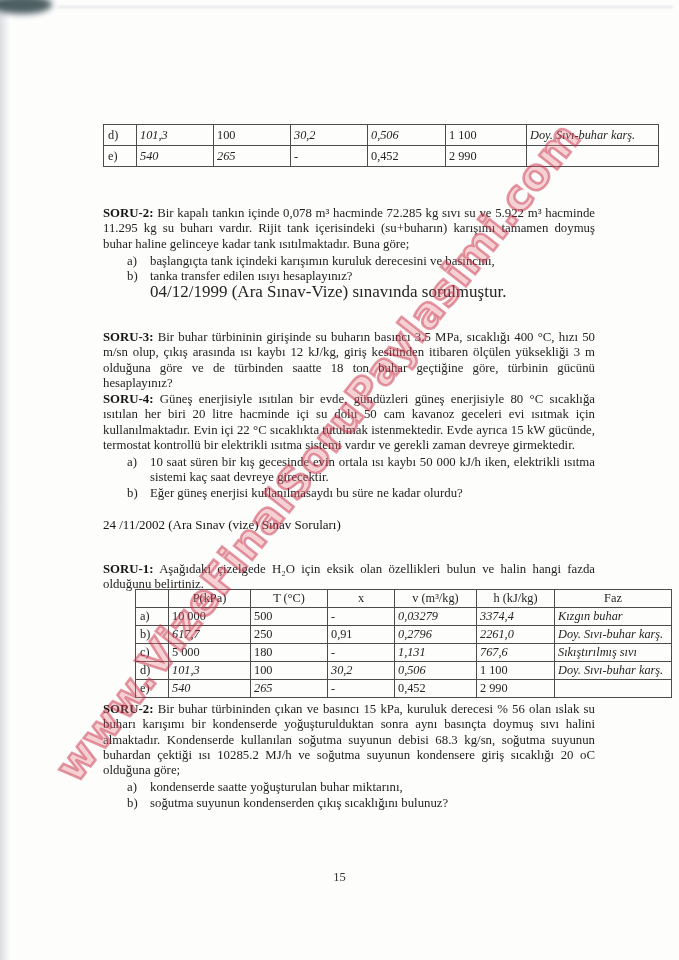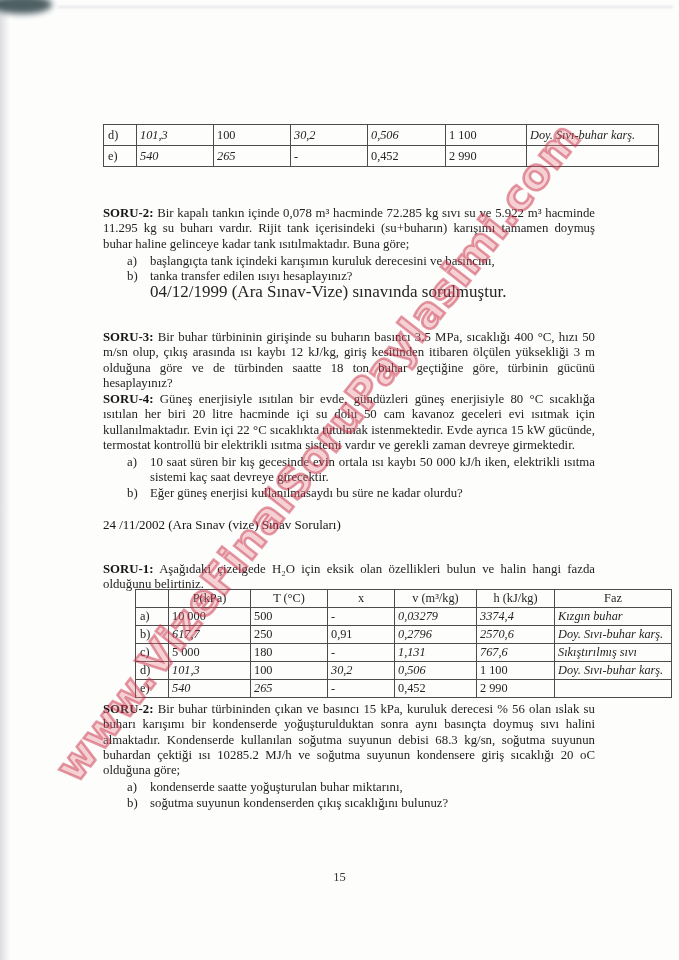--- a/index.html
+++ b/index.html
@@ -170,21 +170,21 @@
             <td class="fill">0,03279</td>
             <td class="fill">3374,4</td>
             <td class="fill faz">Kızgın buhar</td>
           </tr>
           <tr>
             <td class="rowlab">b)</td>
             <td class="fill">617,7</td>
             <td>250</td>
             <td>0,91</td>
             <td class="fill">0,2796</td>
-            <td class="fill">2570,6</td>
+            <td class="fill">2261,0</td>
             <td class="fill faz">Doy. Sıvı-buhar karş.</td>
           </tr>
           <tr>
             <td class="rowlab">c)</td>
             <td>5 000</td>
             <td>180</td>
             <td>-</td>
             <td class="fill">1,131</td>
             <td class="fill">767,6</td>
             <td class="fill faz">Sıkıştırılmış sıvı</td>

